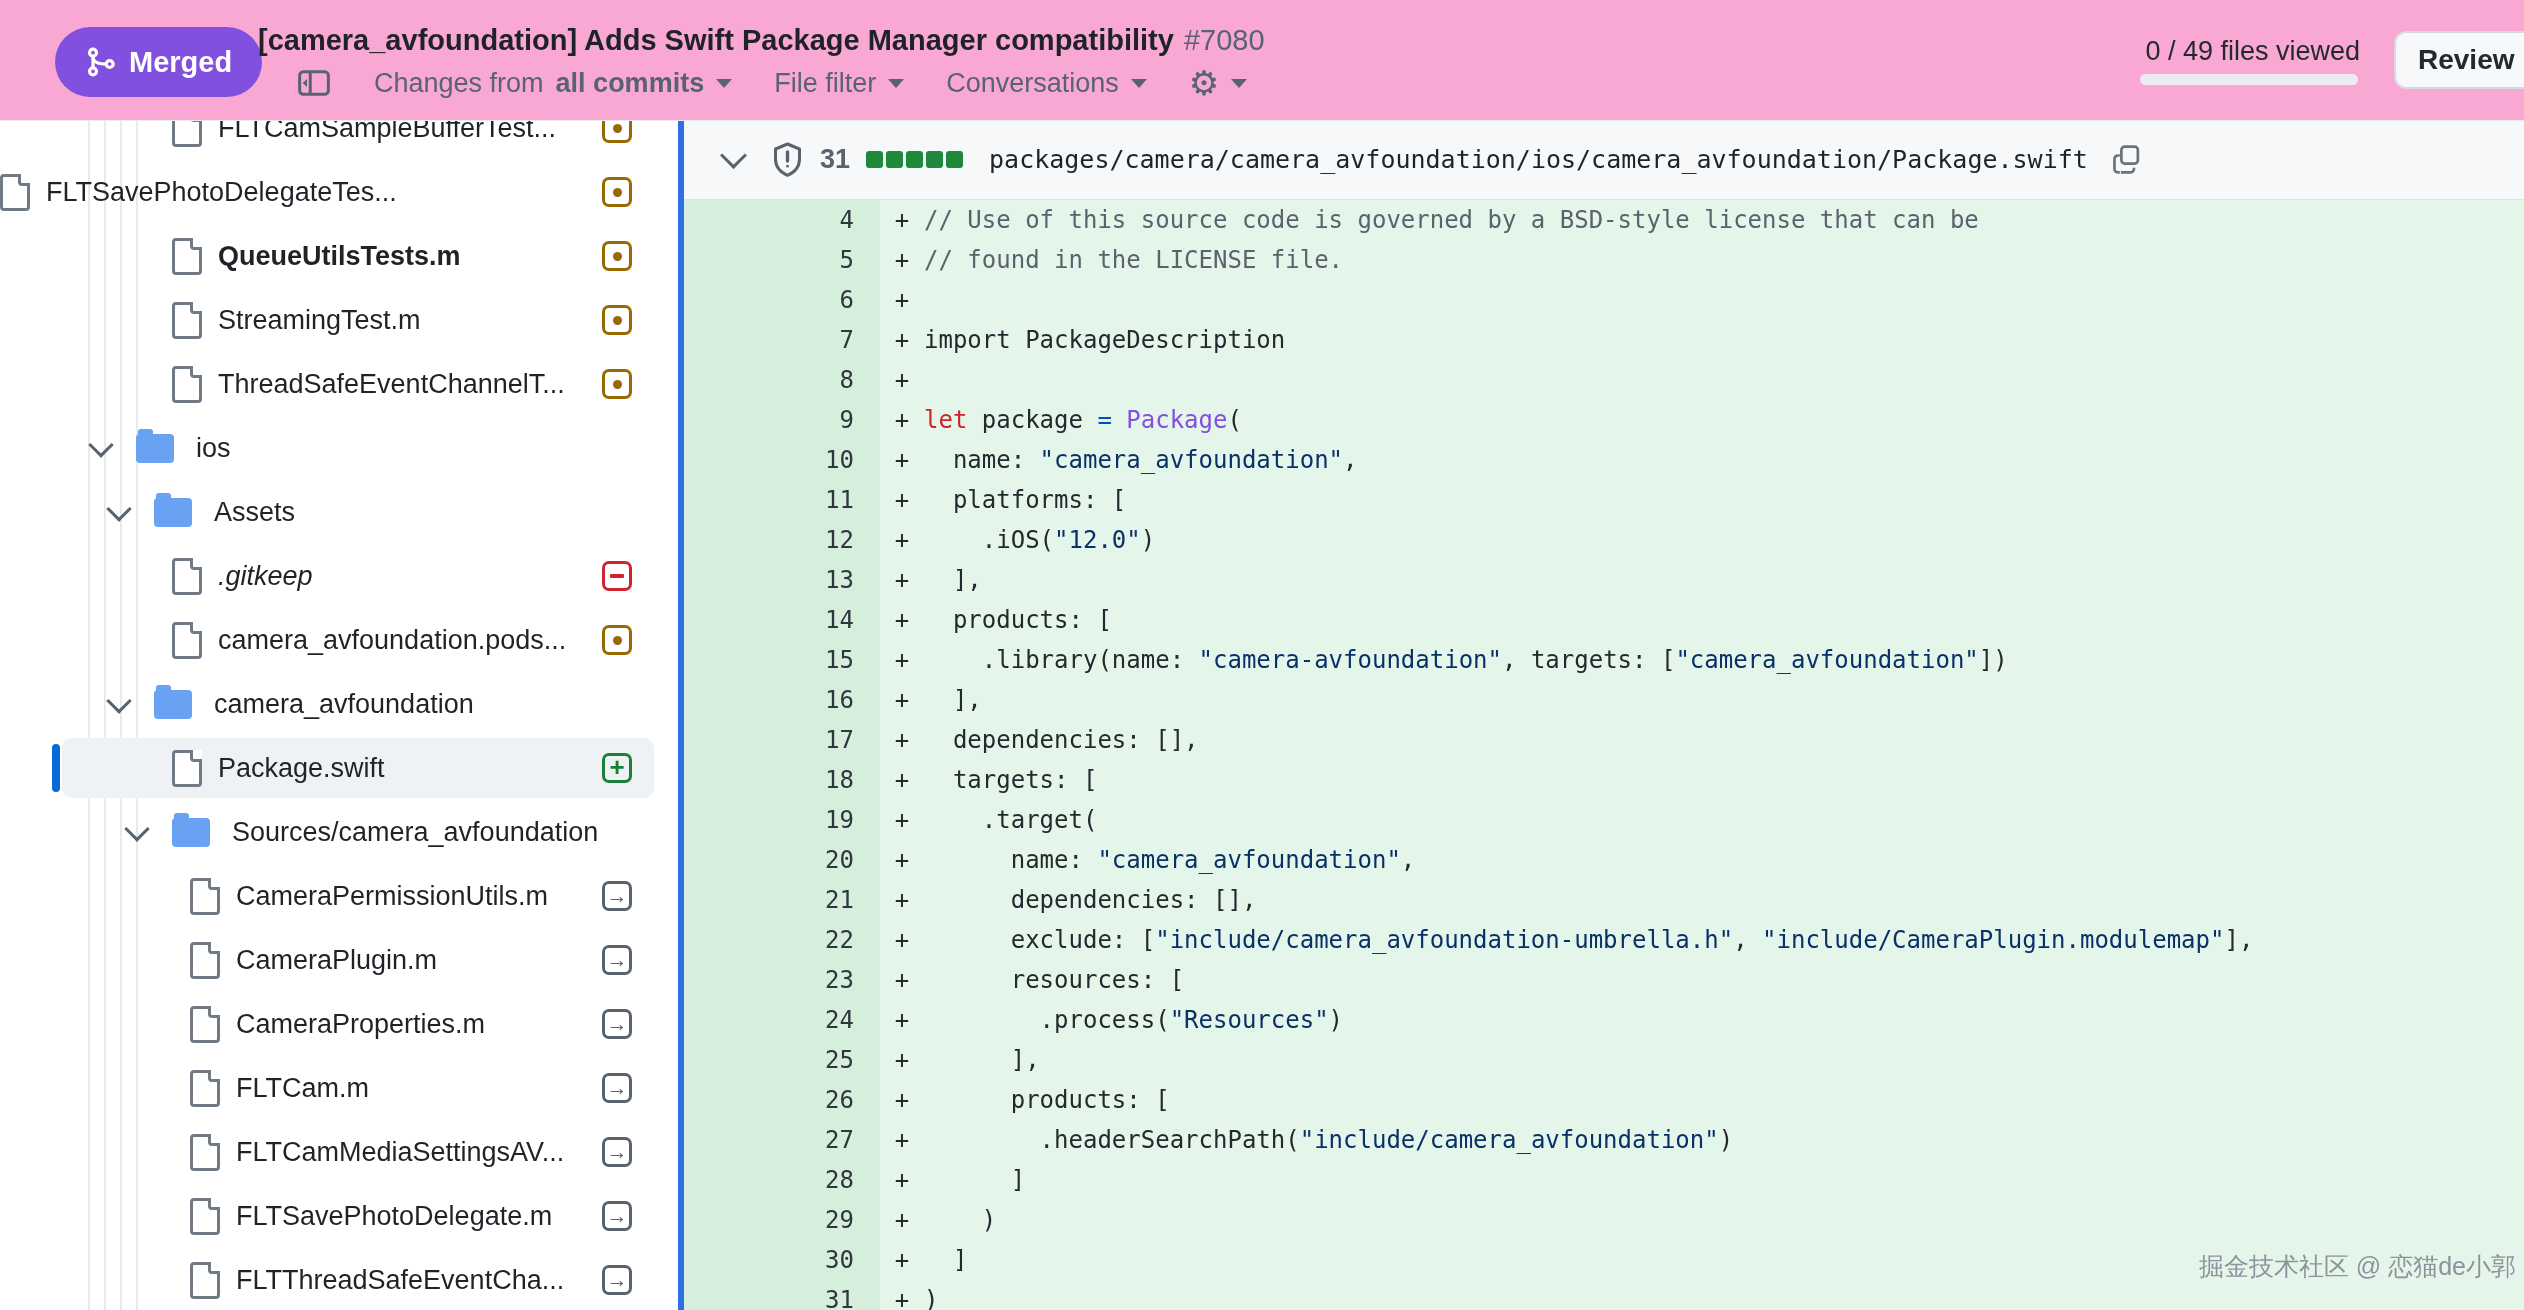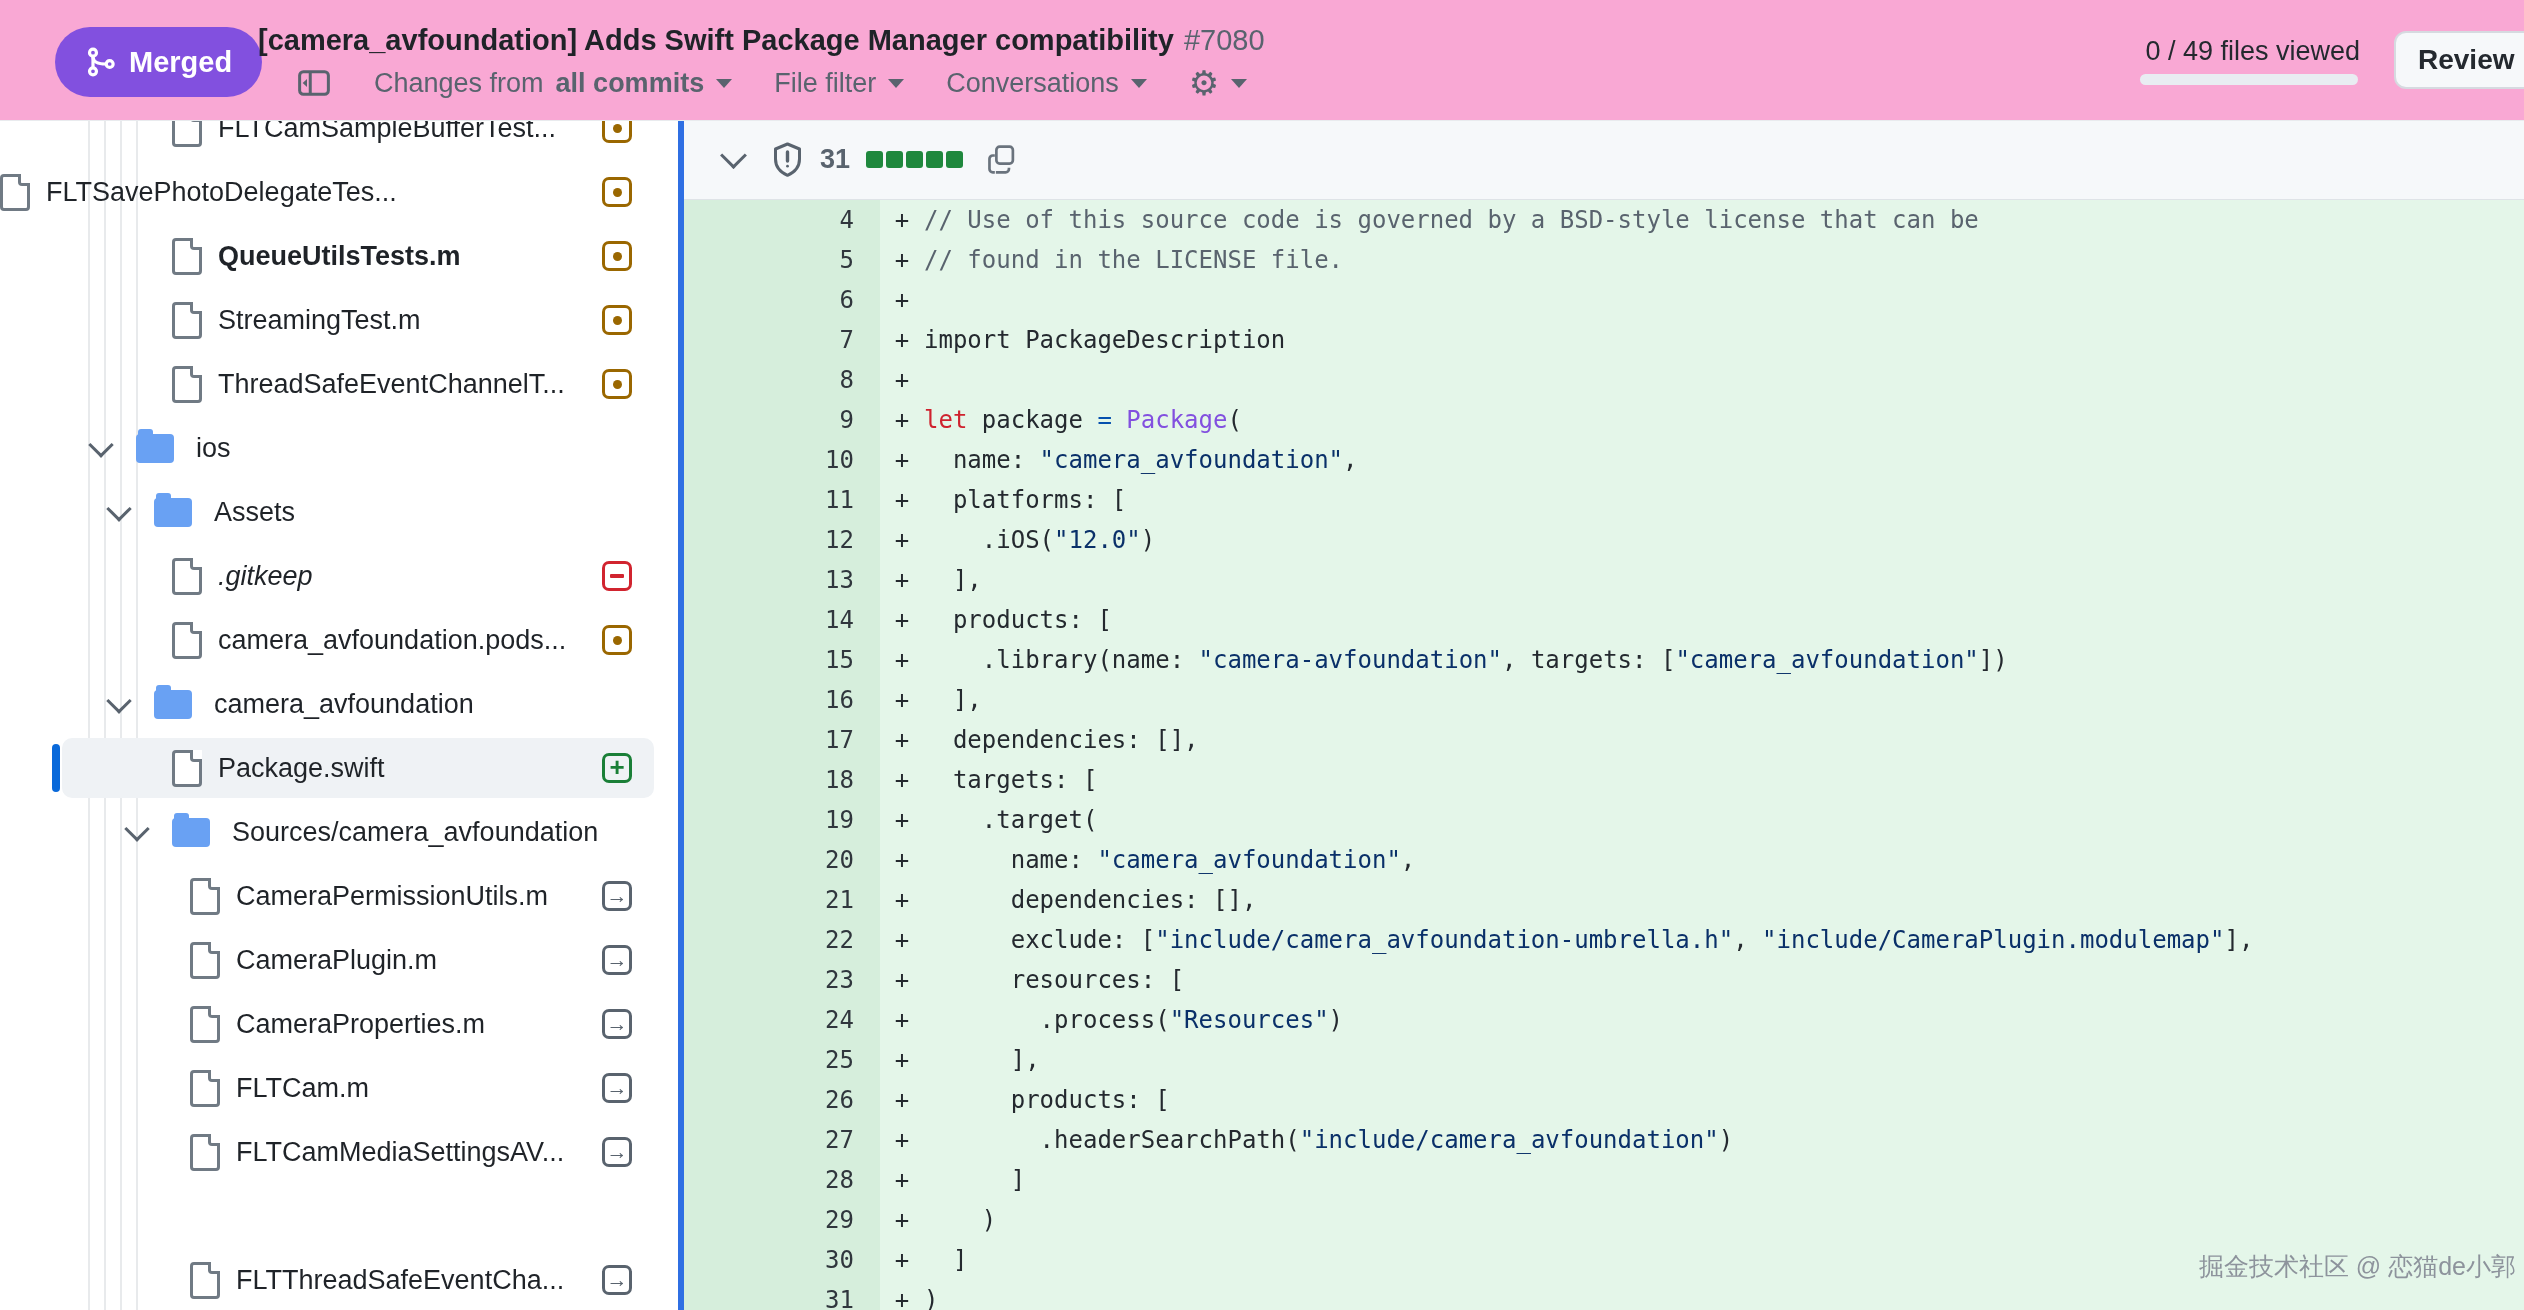--- a/index.html
+++ b/index.html
@@ -253,20 +253,27 @@
       </div>
   <span class="st st-moved"></span>
     </div>
     <div class="trow" style="top: 1120px;">
     <div class="trow-in" style="padding-left: 190px;">
         <span class="file-ico"></span>
         <span class="tlabel">FLTCamMediaSettingsAV...</span>
       </div>
   <span class="st st-moved"></span>
     </div>
+    <div class="trow" style="top: 1184px;">
+    <div class="trow-in" style="padding-left: 190px;">
+        <span class="file-ico"></span>
+        <span class="tlabel">FLTSavePhotoDelegate.m</span>
+      </div>
+  <span class="st st-moved"></span>
+    </div>
     <div class="trow" style="top: 1248px;">
     <div class="trow-in" style="padding-left: 190px;">
         <span class="file-ico"></span>
         <span class="tlabel">FLTThreadSafeEventCha...</span>
       </div>
   <span class="st st-moved"></span>
     </div>
   </aside>
 
 <div class="resize-divider"></div>
@@ -282,20 +289,21 @@
       </svg>
     </span>
     <span class="fh-count">31</span>
     <span class="diffstat">
         <span class="sq"></span>
         <span class="sq"></span>
         <span class="sq"></span>
         <span class="sq"></span>
         <span class="sq"></span>
       </span>
+    <span class="fh-path">packages/camera/camera_avfoundation/ios/camera_avfoundation/Package.swift</span>
     <span class="copy-ico">
       <svg width="31" height="33" viewBox="0 0 30 32" fill="none" stroke="#6a737d" stroke-width="2.6">
         <path d="M9.5 22.5 H7.5 A3.2 3.2 0 0 1 4.3 19.3 V9.3 A3.2 3.2 0 0 1 7.5 6.1 H9.5" transform="translate(0,6)"></path>
         <rect x="11" y="3.5" width="16" height="16.5" rx="3.2"></rect>
         <path d="M11.5 26.5 H21 A3.2 3.2 0 0 0 24.2 23.3 V22" transform="translate(-1,2)"></path>
       </svg>
     </span>
   </div>
   <div class="code">
       <div class="crow"><span class="num">4</span><span class="plus">+</span><span class="ctext"><span class="tk-com">// Use of this source code is governed by a BSD-style license that can be</span></span></div>

